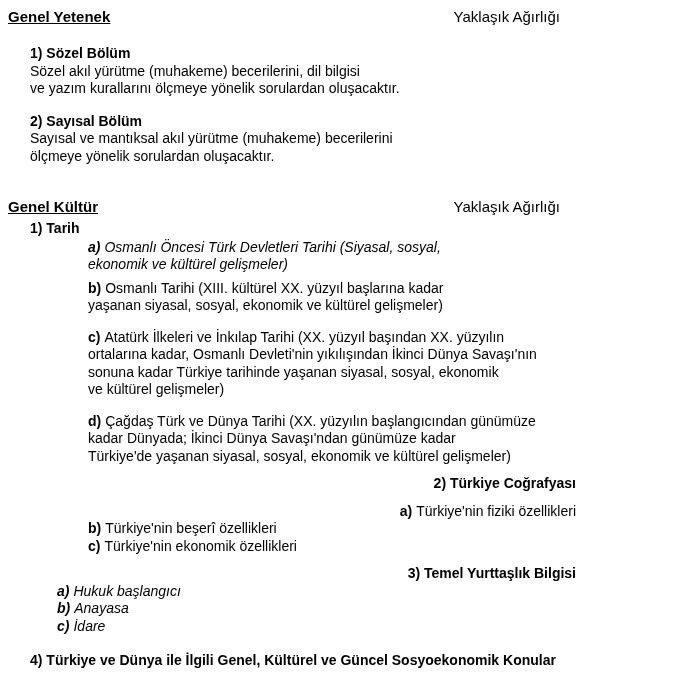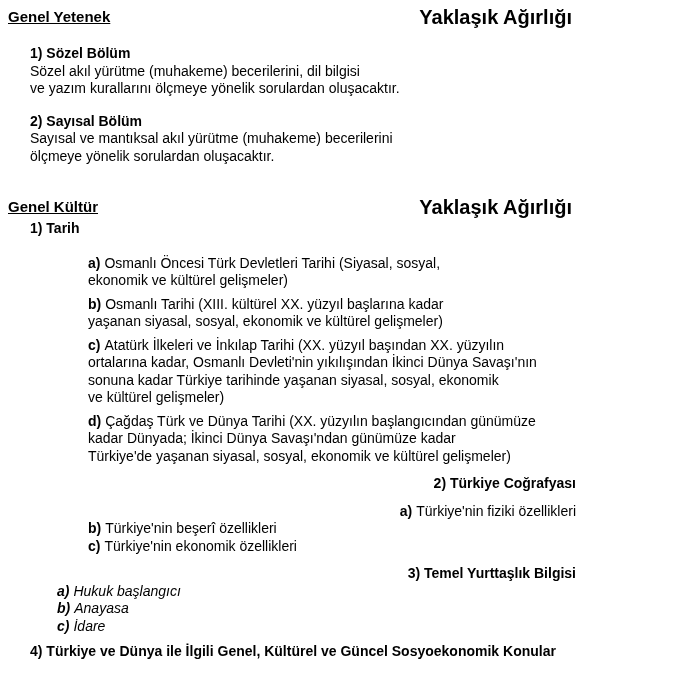--- a/index.html
+++ b/index.html
@@ -18,49 +18,49 @@
   }
   .row { position: relative; }
   .section-header { line-height: 18px; }
   .section-title {
     font-weight: bold;
     font-size: 15px;
     text-decoration: underline;
   }
   .weight-label {
     position: absolute;
-    right: 4px;
+    right: 16px;
     bottom: 0;
-    font-weight: bold;
-    font-size: 20px;
+    font-weight: normal;
+    font-size: 15px;
     text-decoration: none;
   }
   .item { padding-left: 22px; }
   .item-title { font-weight: bold; }
   .desc { font-weight: normal; }
   .sub { padding-left: 80px; }
   .sub-narrow { padding-left: 49px; font-style: italic; }
   .sub-label { font-weight: bold; margin-right: 4px; }
   .weight {
     position: absolute;
     left: 632px;
     bottom: 0;
     font-weight: normal;
   }
   .weight.bold { font-weight: bold; }
   
   .mt-19 { margin-top: 19px; }
   .mt-15 { margin-top: 15px; }
   .mt-33 { margin-top: 33px; }
   .mt-17 { margin-top: 4px; }
-  .mt-11 { margin-top: 17px; }
+  .mt-11 { margin-top: 1px; font-style: italic; }
   .mt-10 { margin-top: 10px; text-align: right; }
-  .mt-8  { margin-top: 8px; }
+  .mt-8  { margin-top: 17px; }
   .mt-6  { margin-top: 6px; }
-  .mt-5  { margin-top: 6px; }
+  .mt-5  { margin-top: 14px; }
 </style>
 </head>
 <body>
 
 <div class="page">
 
   <div class="row section-header">
     <span class="section-title">Genel Yetenek</span>
     <span class="weight-label">Yaklaşık Ağırlığı</span>
   </div>

